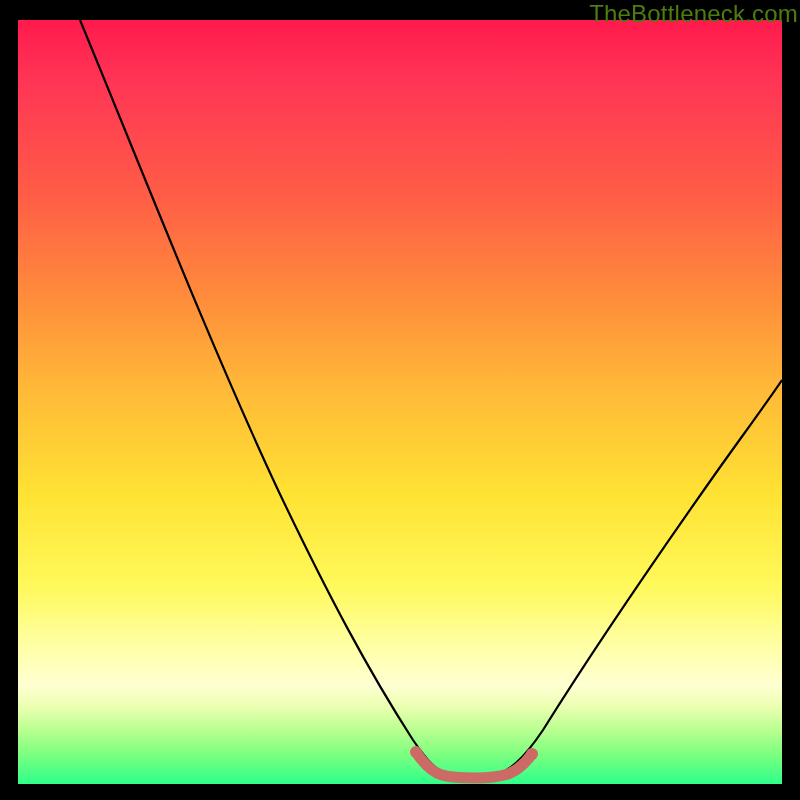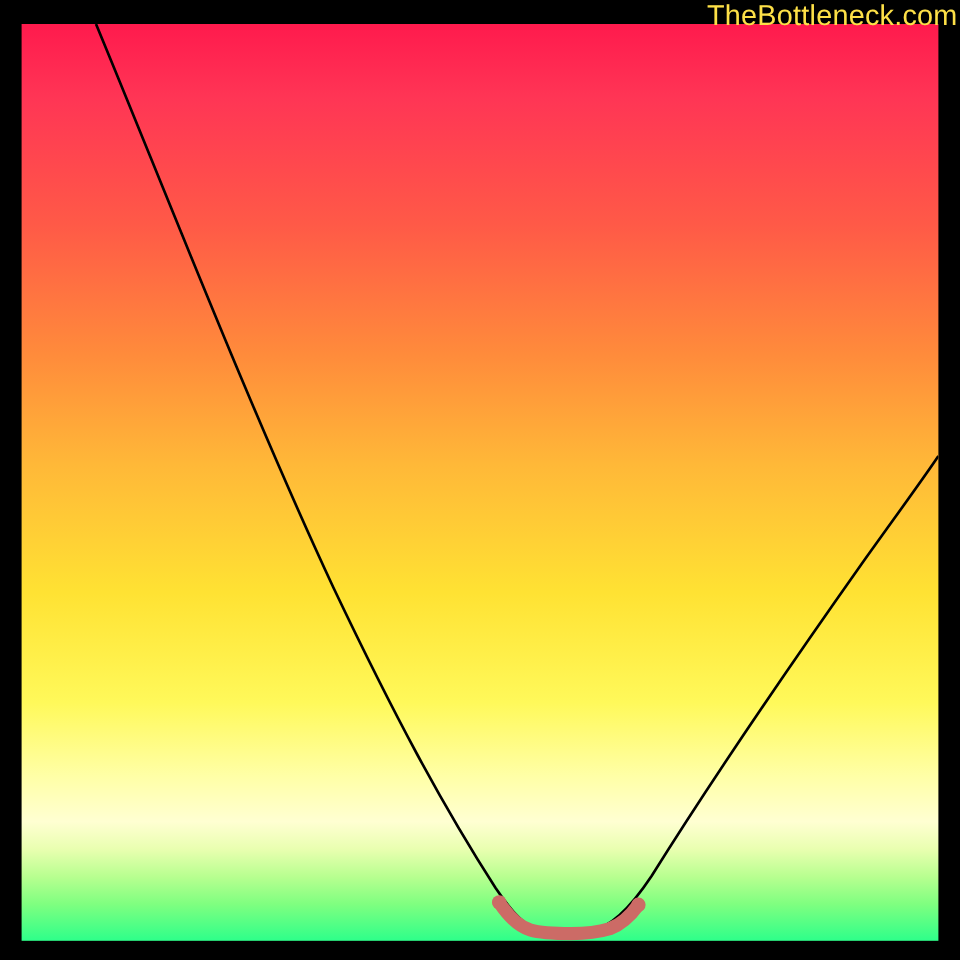--- a/index.html
+++ b/index.html
@@ -40,21 +40,21 @@
       #7fff80 96%,
       #2eff8a 100%
     );
   }
   .watermark {
     position: absolute;
     top: 0px;
     right: 2px;
     font-size: 24px;
     font-weight: 400;
-    color: #fde047;
+    color: #4d7c0f;
     letter-spacing: 0.2px;
     user-select: none;
     text-align: center;
   }
   svg.curve {
     position: absolute;
     left: 0;
     top: 0;
     width: 764px;
     height: 764px;

